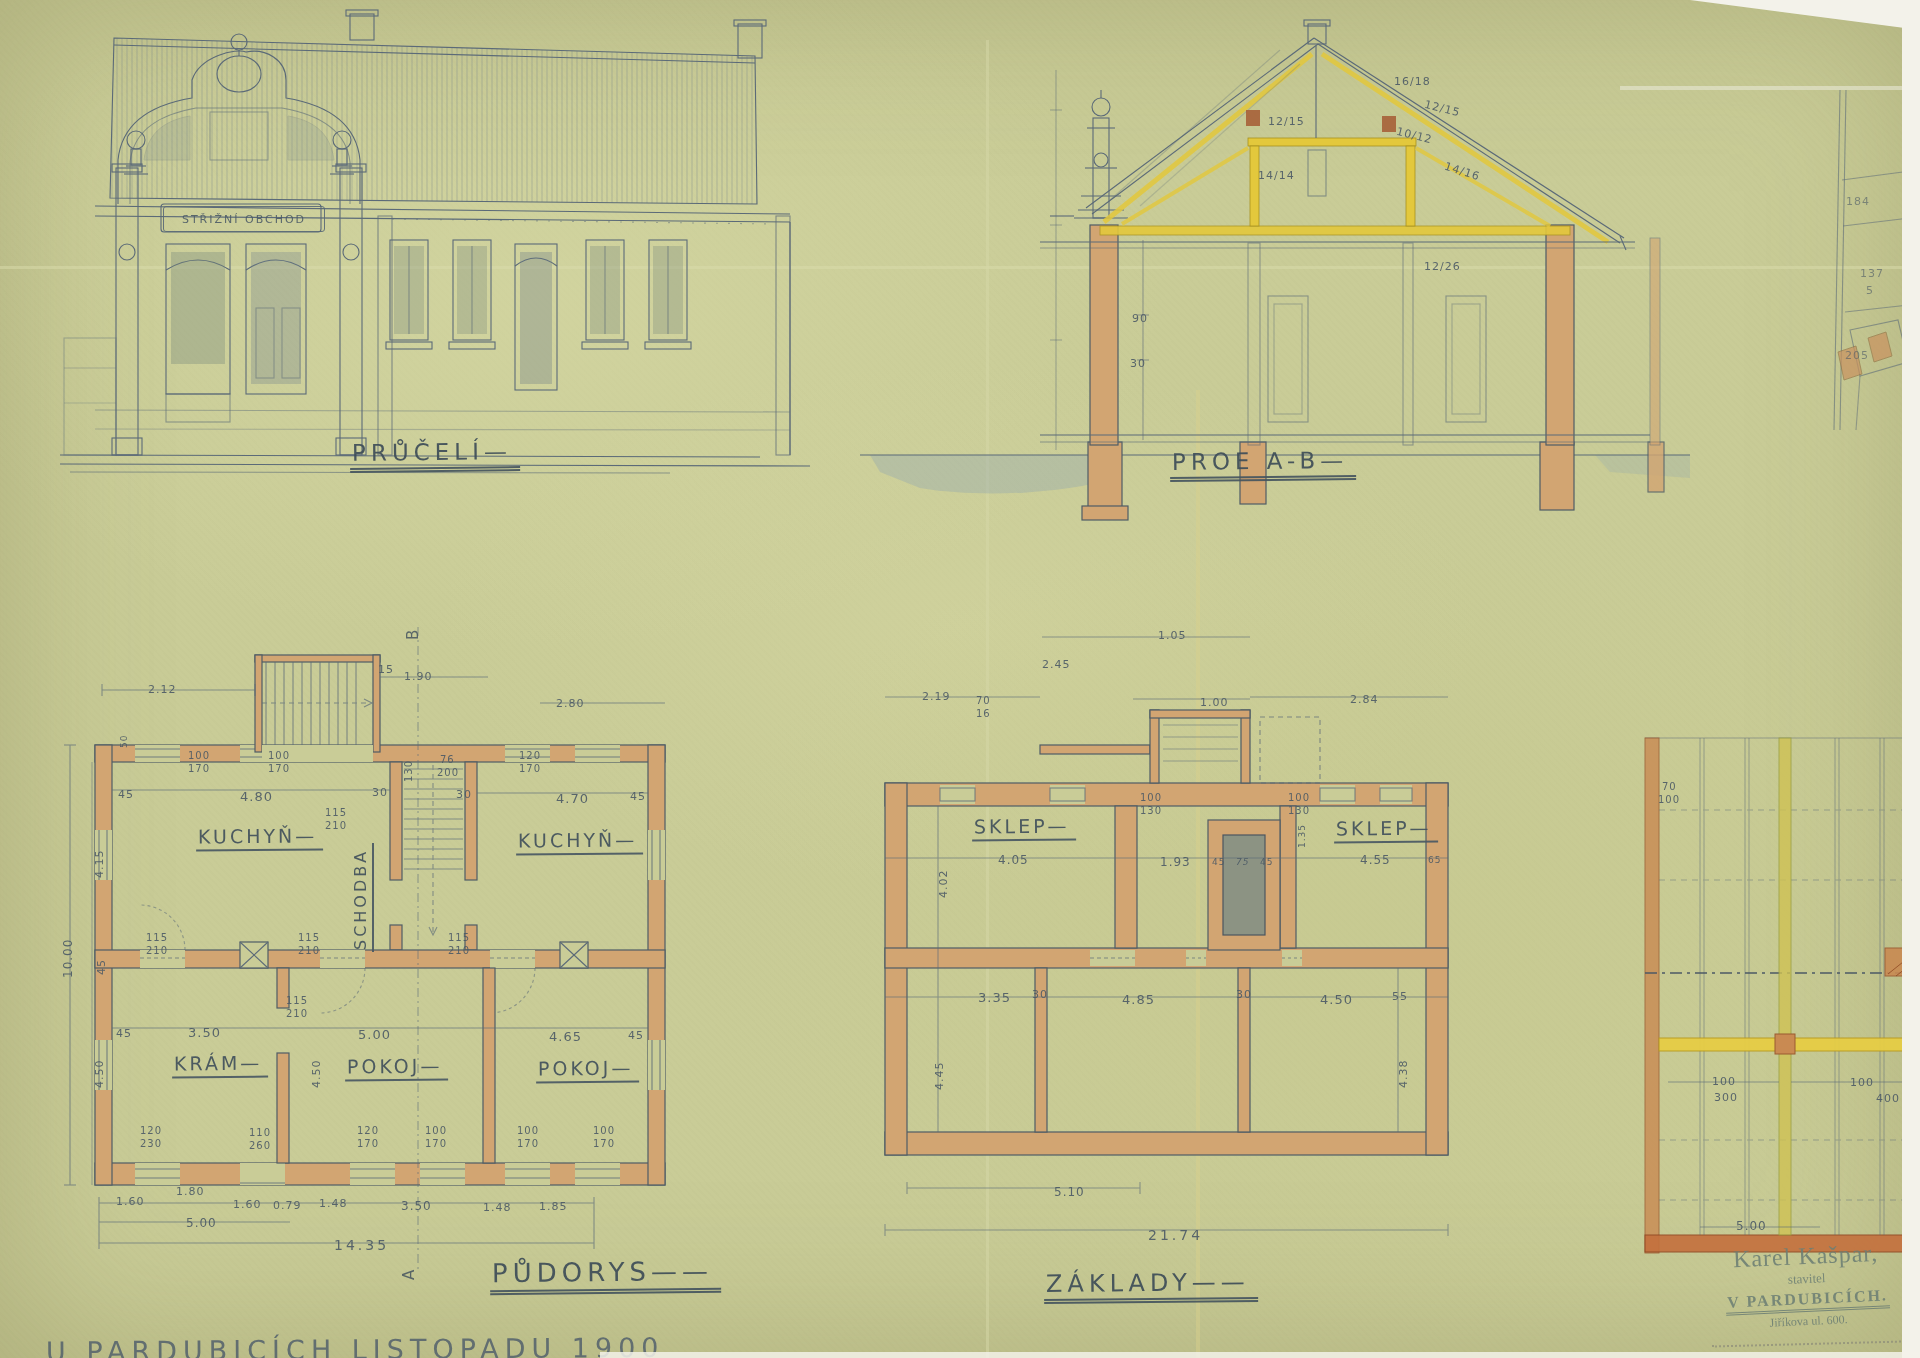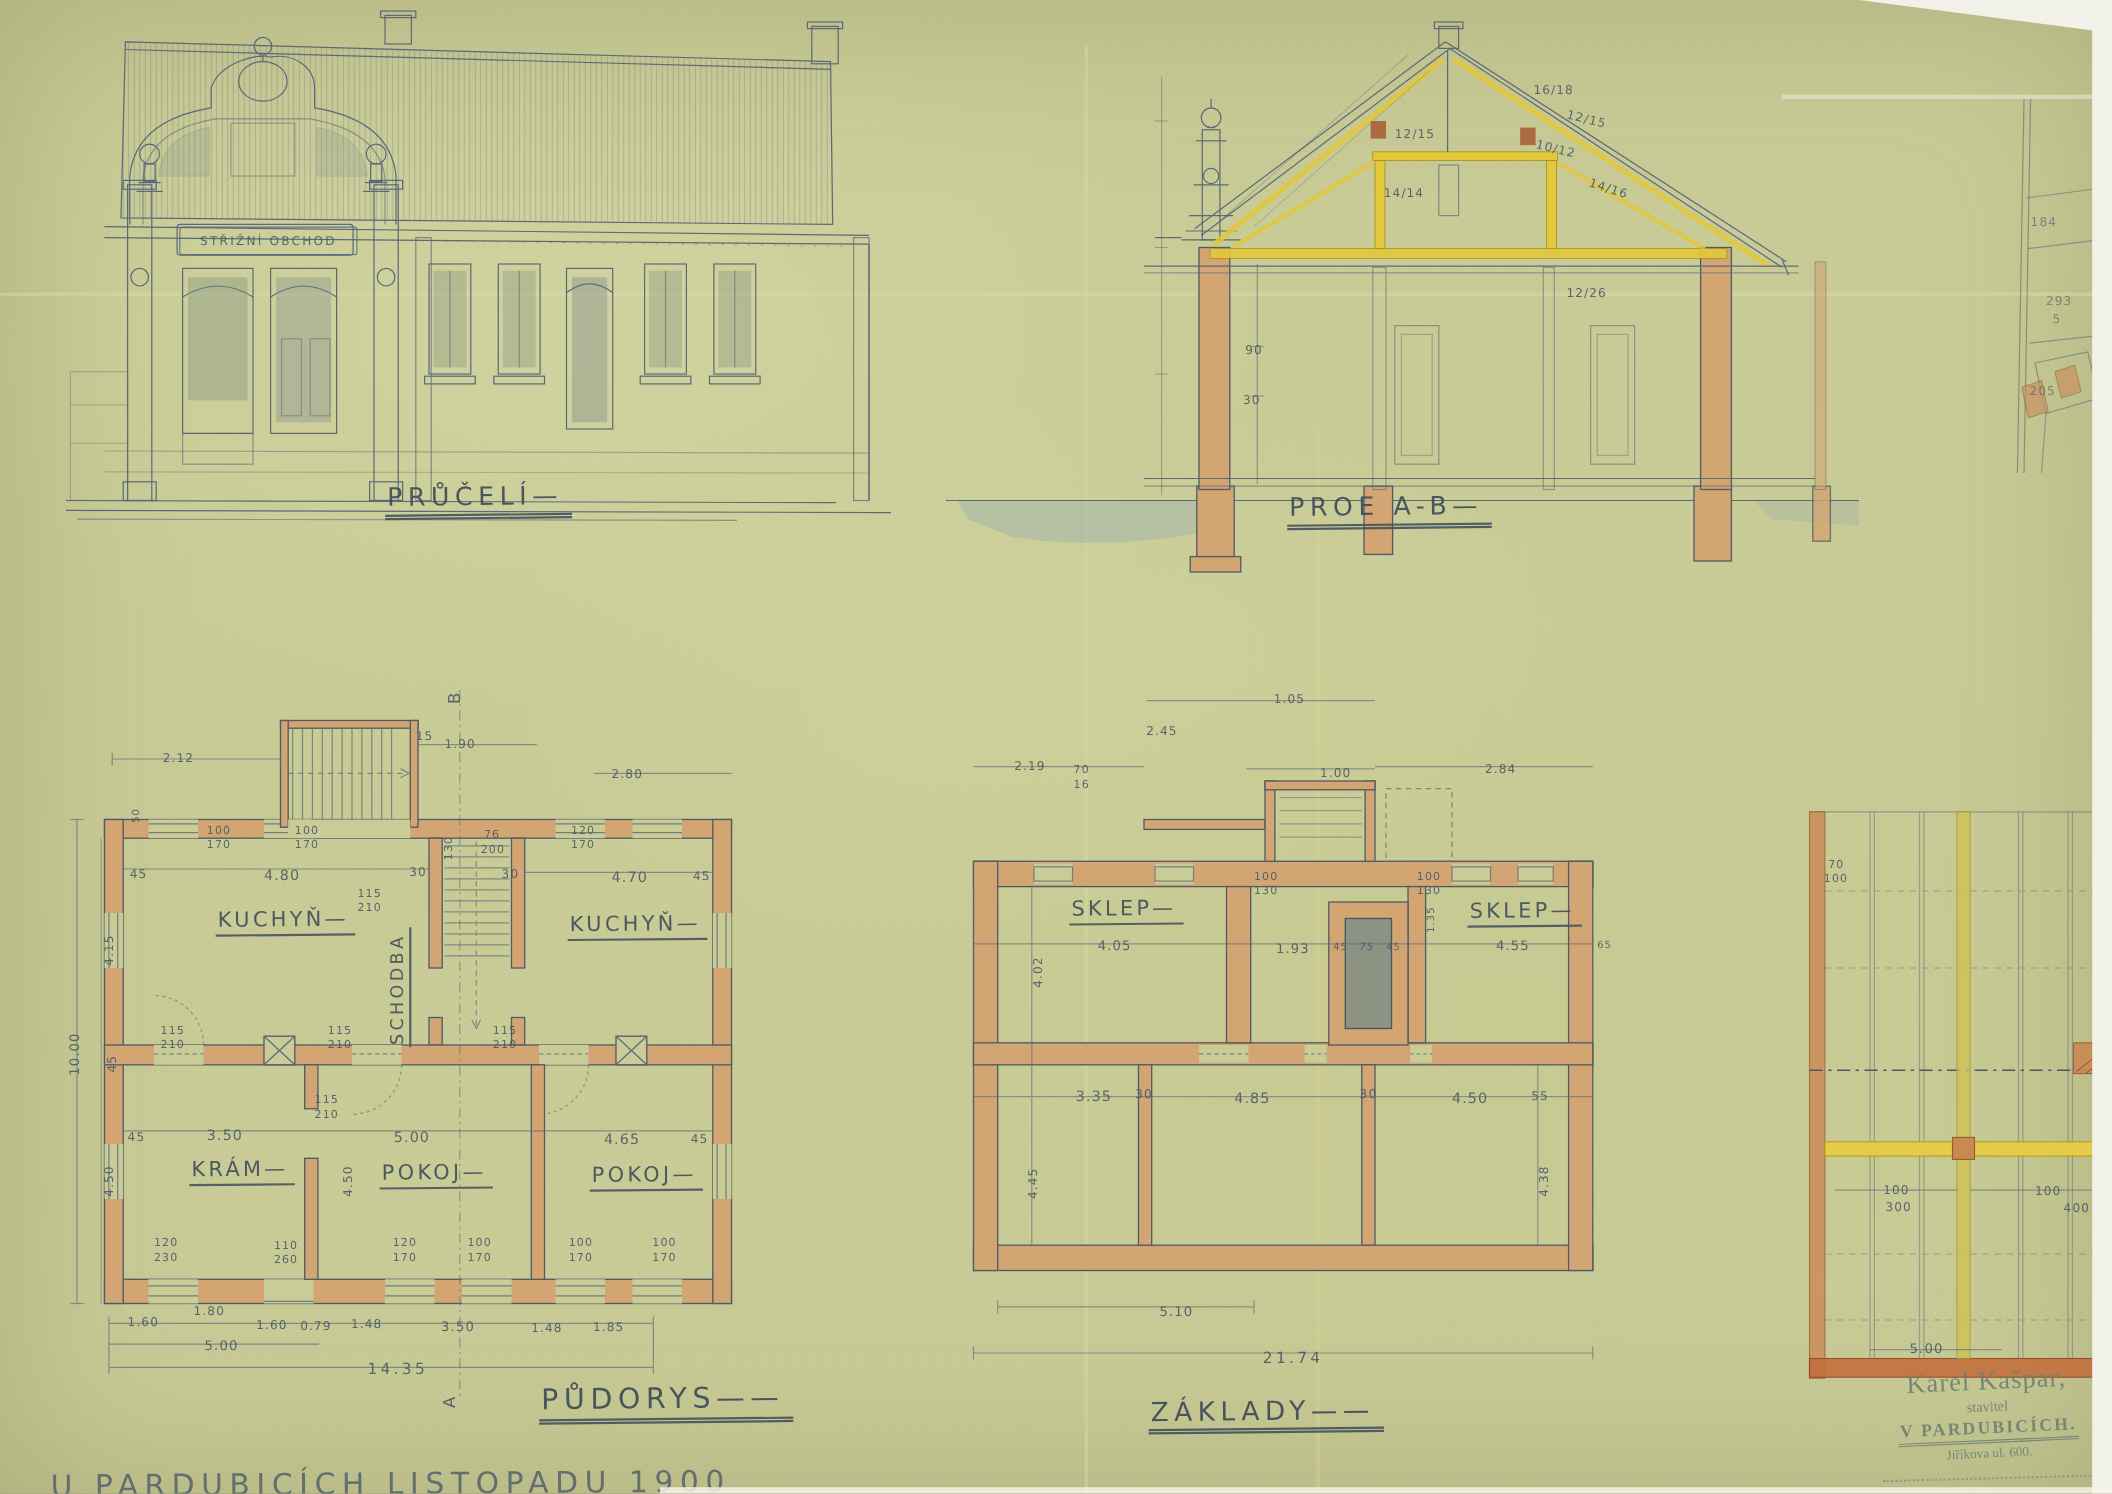--- a/index.html
+++ b/index.html
@@ -255,21 +255,21 @@
     <line class="ln" x1="26" y1="60" x2="20" y2="400" opacity=".6"></line>
     <line class="ln" x1="22" y1="150" x2="98" y2="140" opacity=".55"></line>
     <line class="ln" x1="23" y1="196" x2="98" y2="187" opacity=".55"></line>
     <line class="ln" x1="25" y1="282" x2="98" y2="274" opacity=".55"></line>
     <polygon class="ln" points="30,300 78,290 88,332 40,346" opacity=".6"></polygon>
     <polygon points="48,308 66,302 72,326 54,332" fill="#c9925f" opacity=".7" stroke="#8a6a3c" stroke-width=".8"></polygon>
     <polygon points="18,322 36,316 42,344 24,350" fill="#c9925f" opacity=".7" stroke="#8a6a3c" stroke-width=".8"></polygon>
     <line class="ln" x1="40" y1="346" x2="36" y2="400" opacity=".5"></line>
   </svg>
   <span class="dim" style="left:1846px;top:196px;opacity:.6;">184</span>
-  <span class="dim" style="left:1860px;top:268px;opacity:.6;">293</span>
+  <span class="dim" style="left:1860px;top:268px;opacity:.6;">137</span>
   <span class="dim" style="left:1866px;top:285px;opacity:.6;">5</span>
   <span class="dim" style="left:1845px;top:350px;opacity:.6;">205</span>
 
   <svg style="left:58px;top:625px;" width="620" height="650" viewBox="0 0 620 650">
 
     <rect class="wall" x="37" y="120" width="570" height="17"></rect>
     <rect class="wall" x="37" y="538" width="570" height="22"></rect>
     <rect class="wall" x="37" y="120" width="17" height="440"></rect>
     <rect class="wall" x="590" y="120" width="17" height="440"></rect>
 
@@ -565,21 +565,21 @@
   <span class="dim" style="left:1140px;top:793px;font-size:10px;">100</span>
   <span class="dim" style="left:1140px;top:806px;font-size:10px;">130</span>
   <span class="dim" style="left:1288px;top:793px;font-size:10px;">100</span>
   <span class="dim" style="left:1288px;top:806px;font-size:10px;">130</span>
   <span class="dim" style="left:998px;top:854px;font-size:12px;">4.05</span>
   <span class="dim" style="left:1160px;top:856px;font-size:12px;">1.93</span>
   <span class="dim" style="left:1212px;top:858px;font-size:9px;">45</span>
   <span class="dim" style="left:1236px;top:858px;font-size:9px;font-style:italic;">75</span>
   <span class="dim" style="left:1260px;top:858px;font-size:9px;">45</span>
   <span class="dim" style="left:1360px;top:854px;font-size:12px;">4.55</span>
-  <span class="dim" style="left:1428px;top:856px;font-size:9px;padding-left:24px;">65</span>
+  <span class="dim" style="left:1428px;top:856px;font-size:9px;">65</span>
   <span class="dim" style="left:978px;top:991px;font-size:13px;">3.35</span>
   <span class="dim" style="left:1032px;top:989px;">30</span>
   <span class="dim" style="left:1122px;top:993px;font-size:13px;">4.85</span>
   <span class="dim" style="left:1236px;top:989px;">30</span>
   <span class="dim" style="left:1320px;top:993px;font-size:13px;">4.50</span>
   <span class="dim" style="left:1392px;top:991px;">55</span>
   <span class="dim" style="left:1054px;top:1186px;font-size:12px;">5.10</span>
   <span class="dim" style="left:1148px;top:1228px;font-size:14px;letter-spacing:3px;">21.74</span>
   <span class="dim v" style="left:938px;top:898px;">4.02</span>
   <span class="dim v" style="left:934px;top:1090px;">4.45</span>

